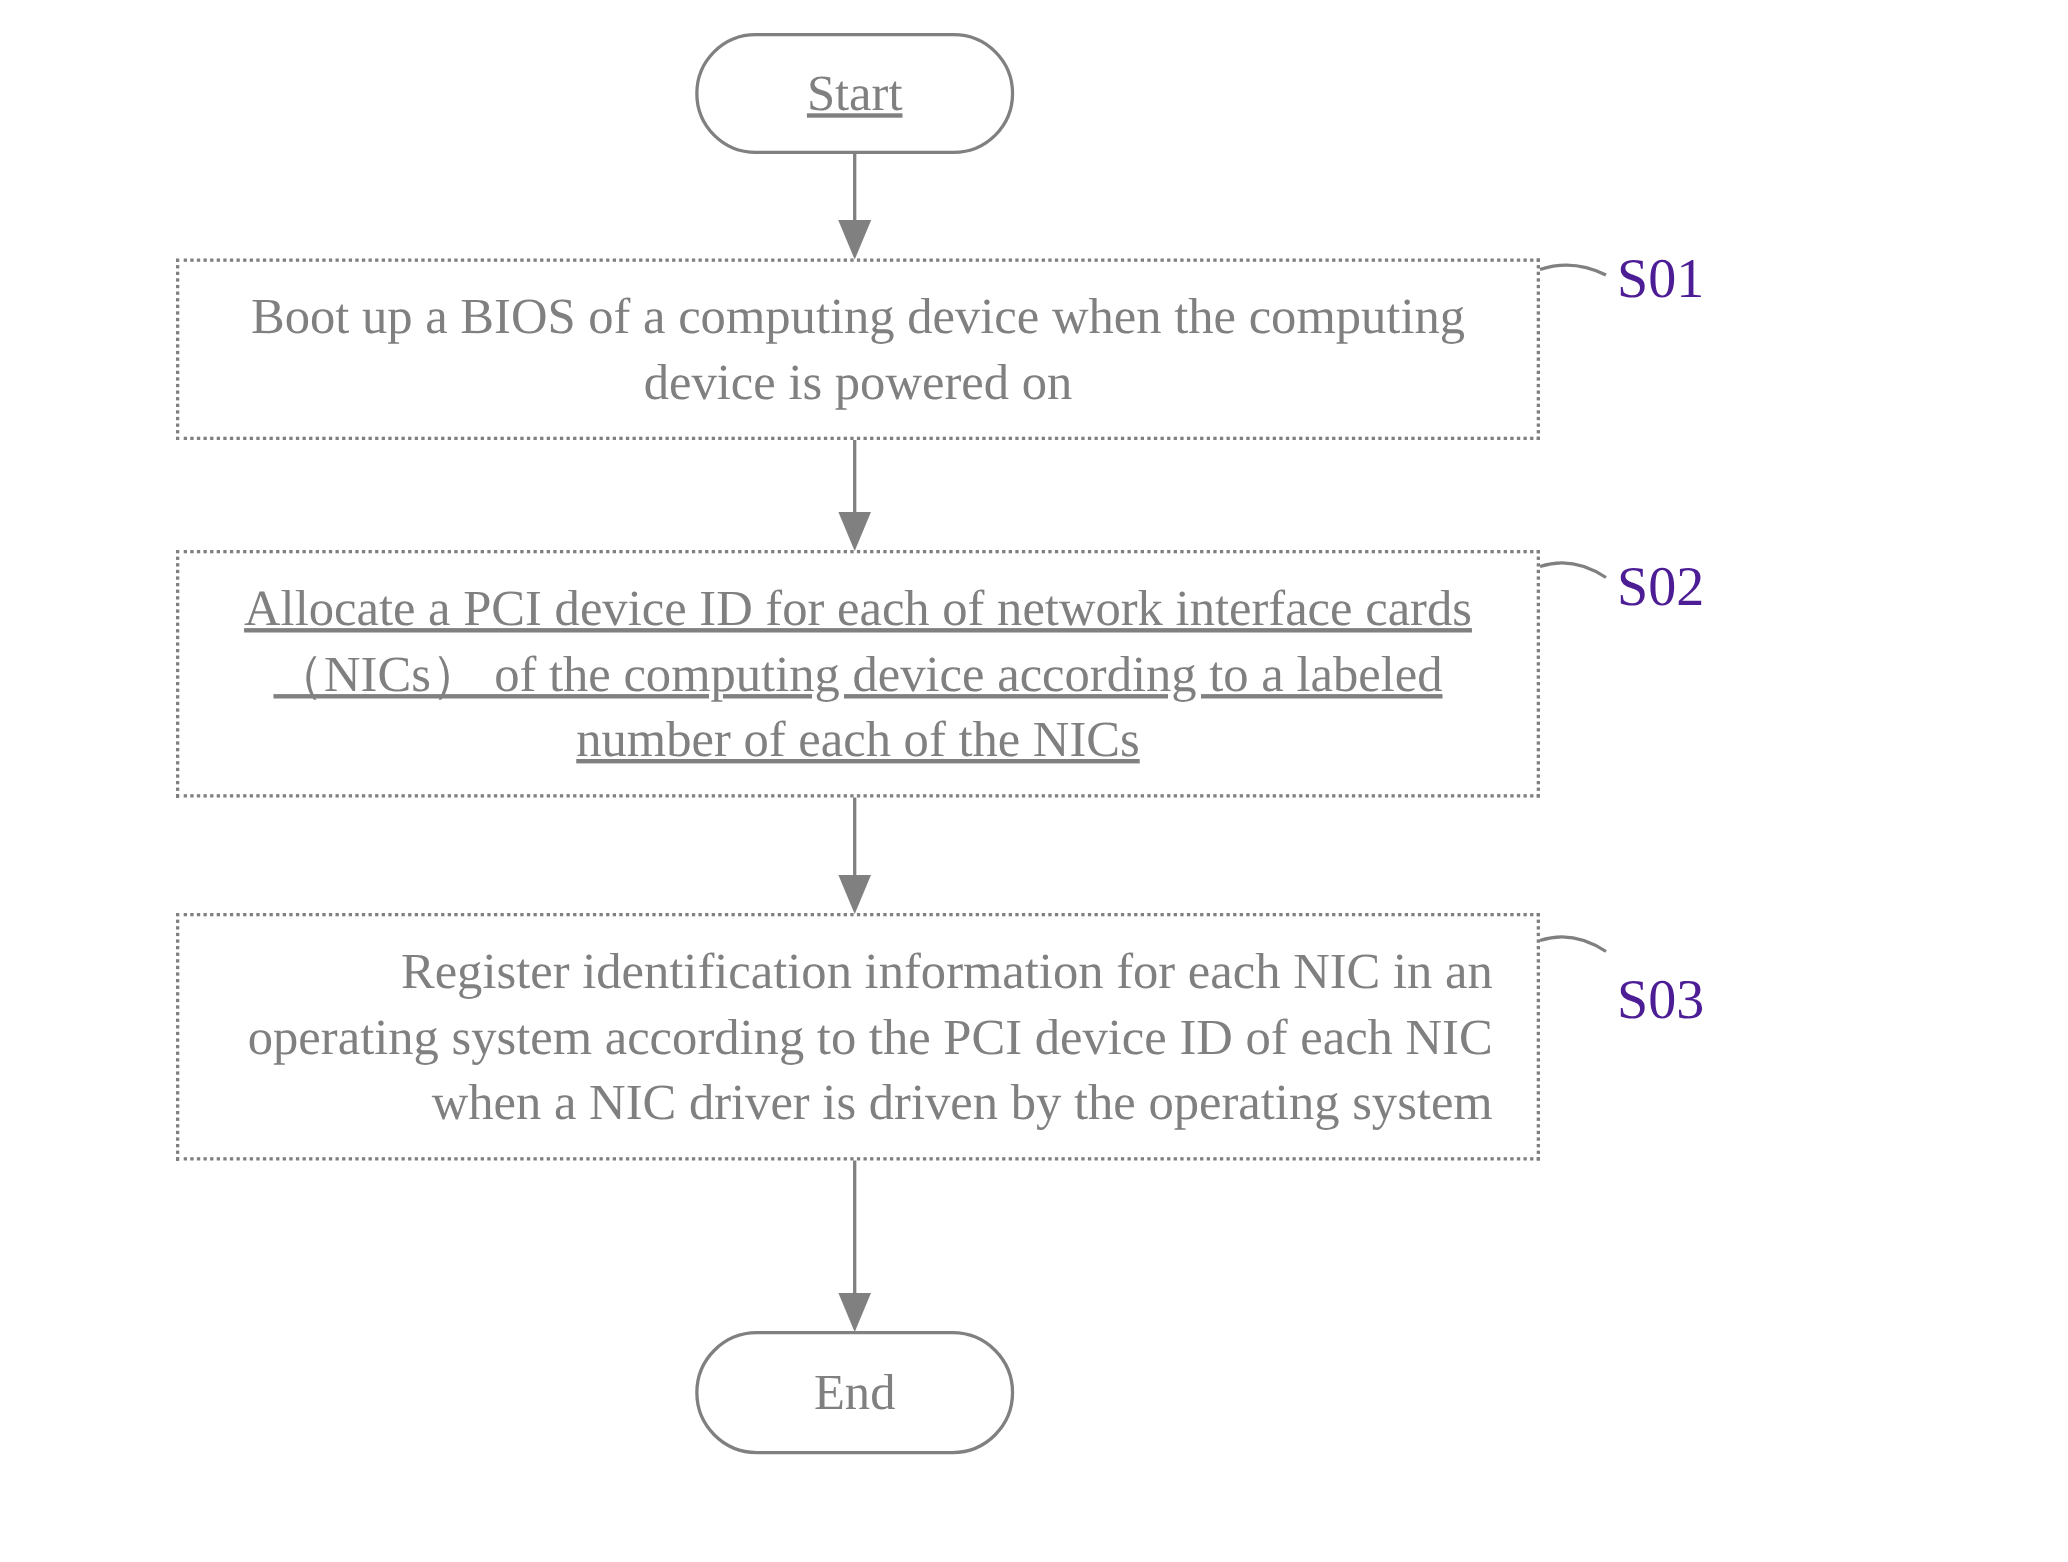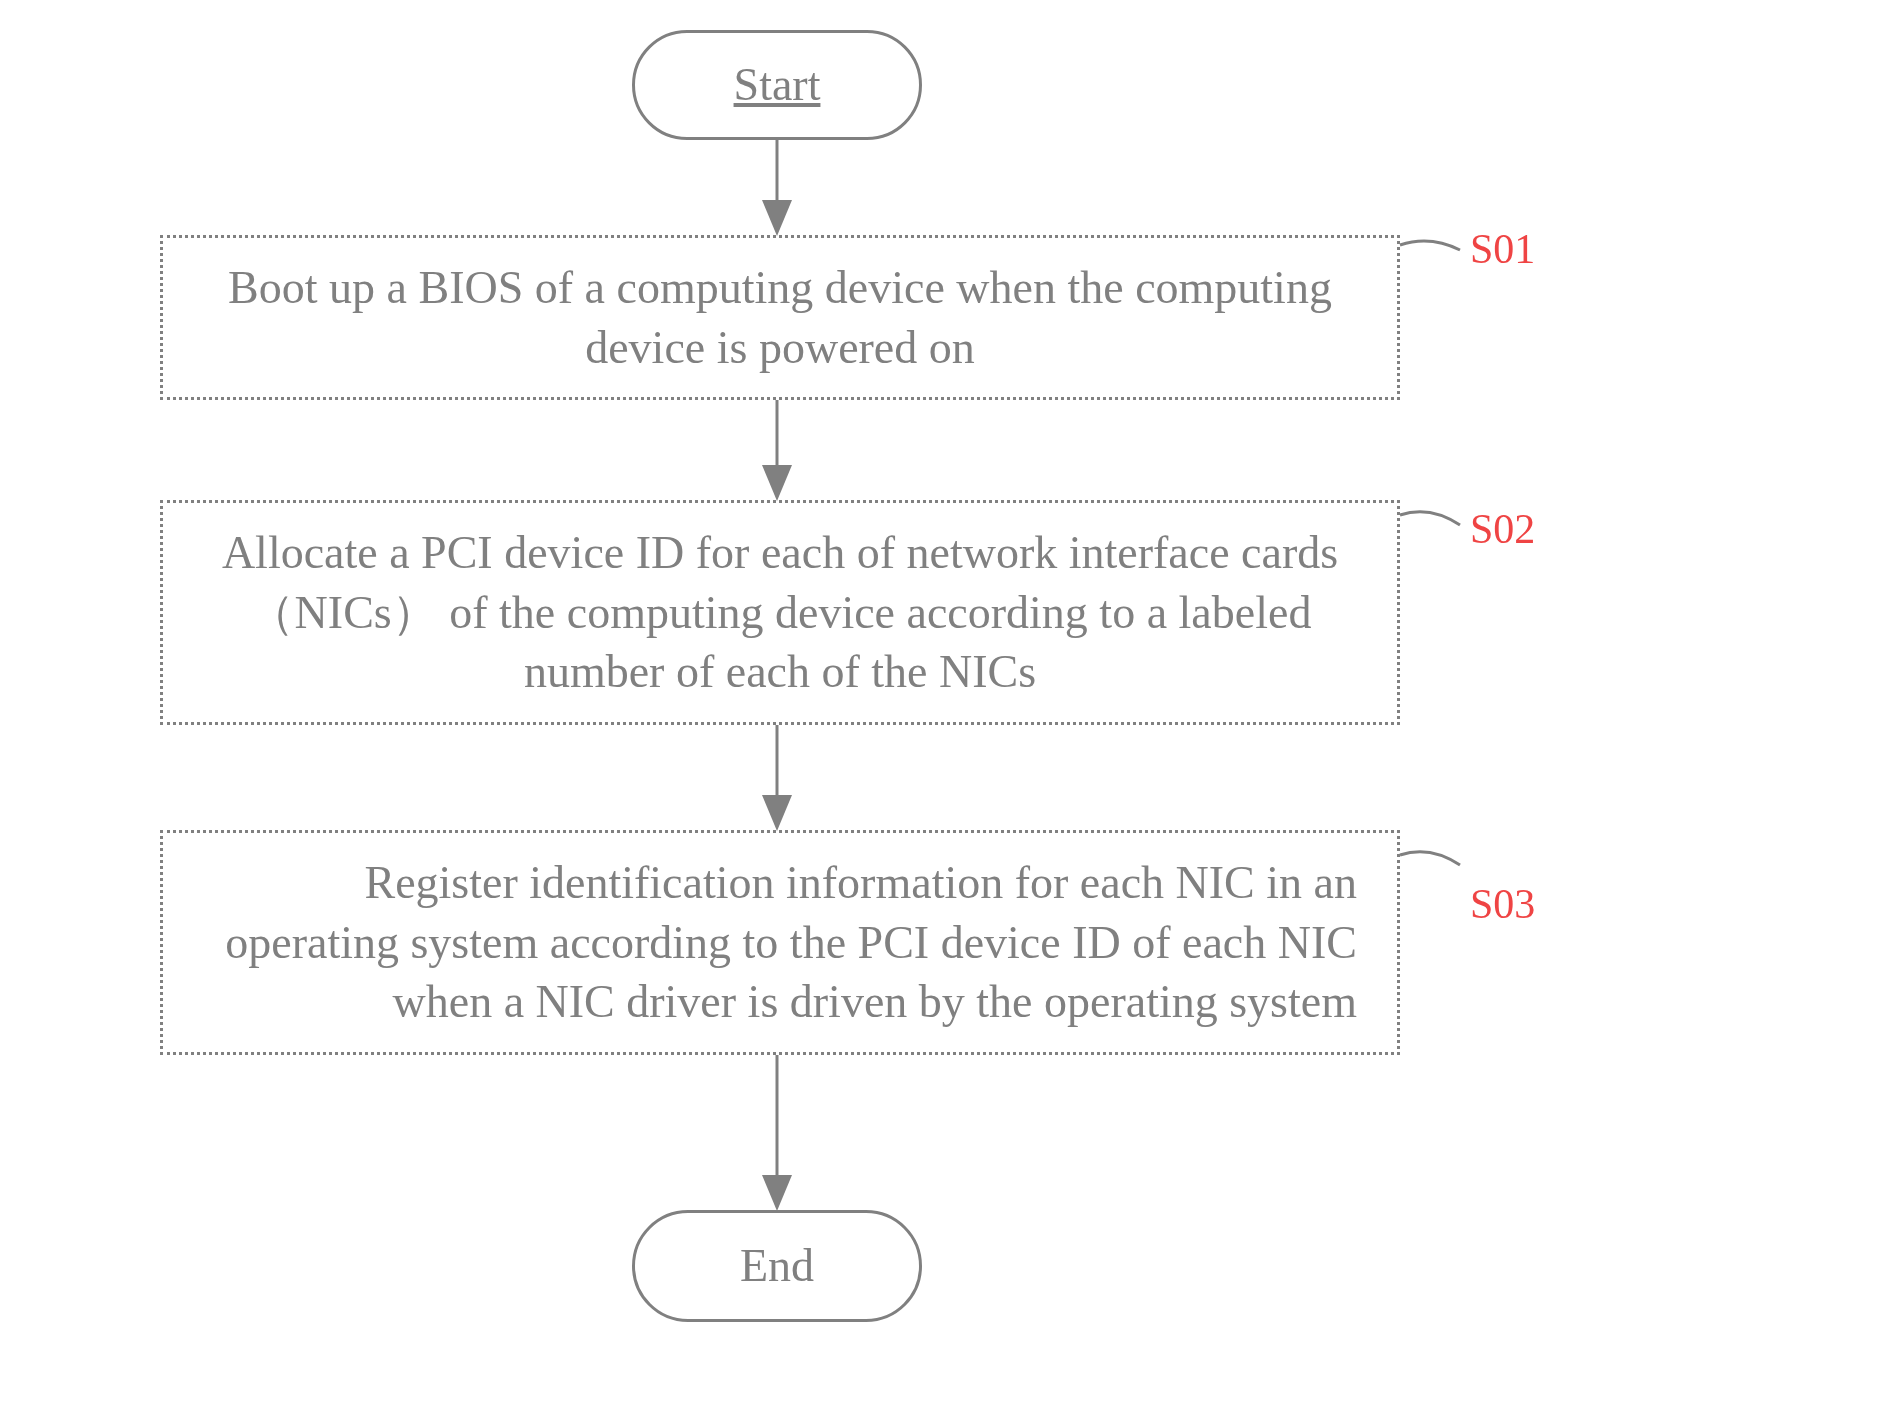--- a/index.html
+++ b/index.html
@@ -32,22 +32,22 @@
     border-radius: 60px;
     background: #ffffff;
   }
   .process {
     border: 3px dotted #808080;
     background: #ffffff;
     padding: 20px 40px;
   }
   .label {
     position: absolute;
-    font-size: 42px;
-    color: #ef4444;
+    font-size: 51px;
+    color: #4c1d95;
   }
   svg.overlay {
     position: absolute;
     left: 0;
     top: 0;
     width: 1880px;
     height: 1420px;
     pointer-events: none;
   }
   svg.overlay line, svg.overlay path {
@@ -65,21 +65,21 @@
 <div class="canvas">
 
   <div class="node terminal" style="left:632px; top:30px; width:290px; height:110px;text-decoration:underline;">
     <span>Start</span>
   </div>
 
   <div class="node process" style="left:160px; top:235px; width:1240px; height:165px;justify-content:center;">
     <span>Boot up a BIOS of a computing device when the computing device is powered on</span>
   </div>
 
-  <div class="node process" style="left:160px; top:500px; width:1240px; height:225px;">
+  <div class="node process" style="left:160px; top:500px; width:1240px; height:225px;text-decoration:underline;">
     <span>Allocate a PCI device ID for each of network interface cards （NICs） of the computing device according to a labeled number of each of the NICs</span>
   </div>
 
   <div class="node process" style="left:160px; top:830px; width:1240px; height:225px;text-align:right;">
     <span>Register identification information for each NIC in an operating system according to the PCI device ID of each NIC when a NIC driver is driven by the operating system</span>
   </div>
 
   <div class="node terminal" style="left:632px; top:1210px; width:290px; height:112px;">
     <span>End</span>
   </div>

